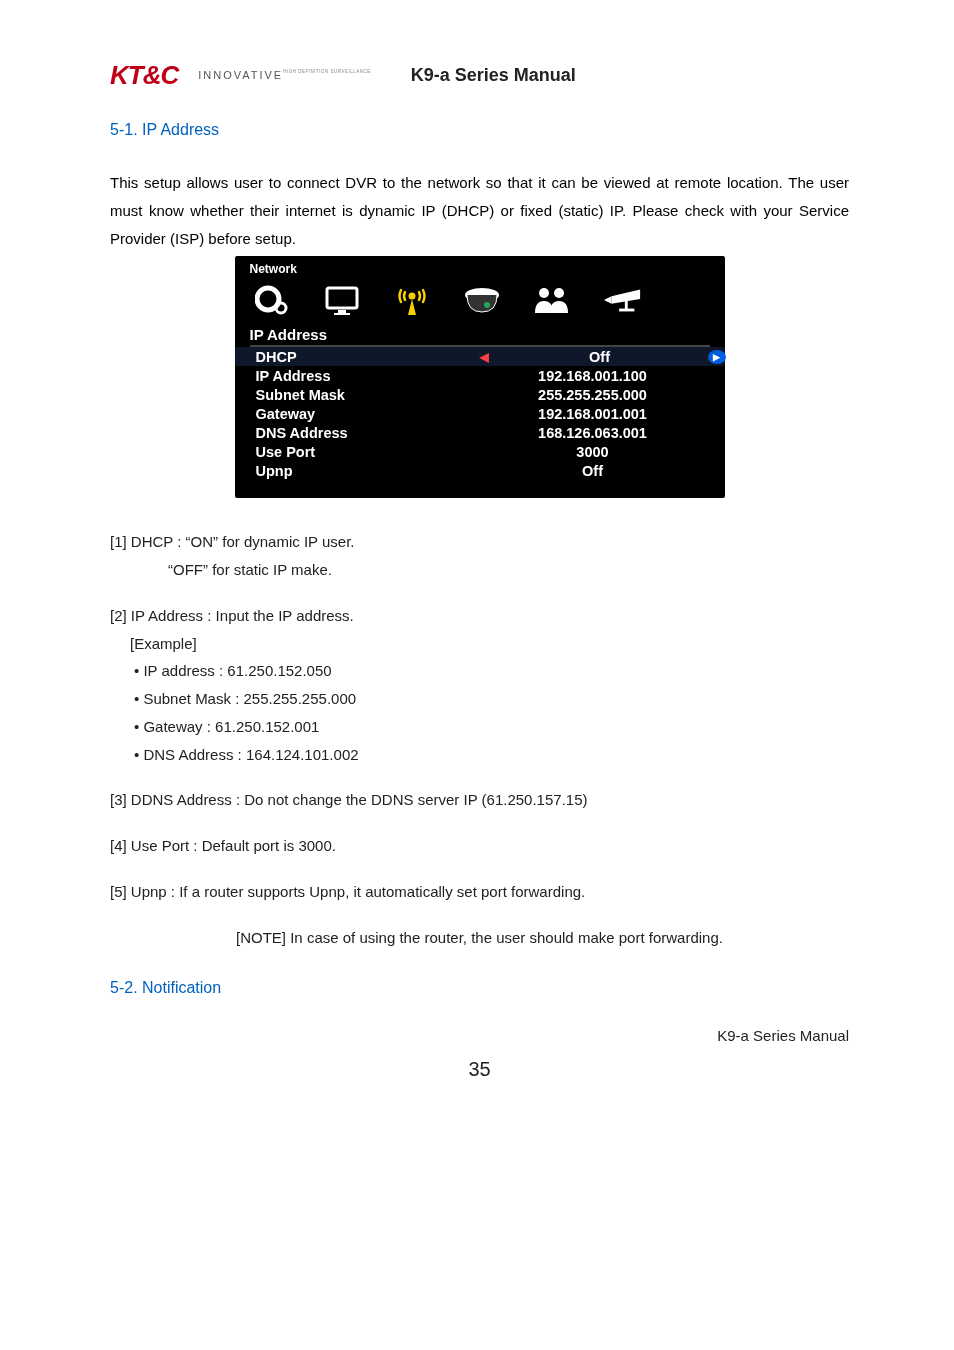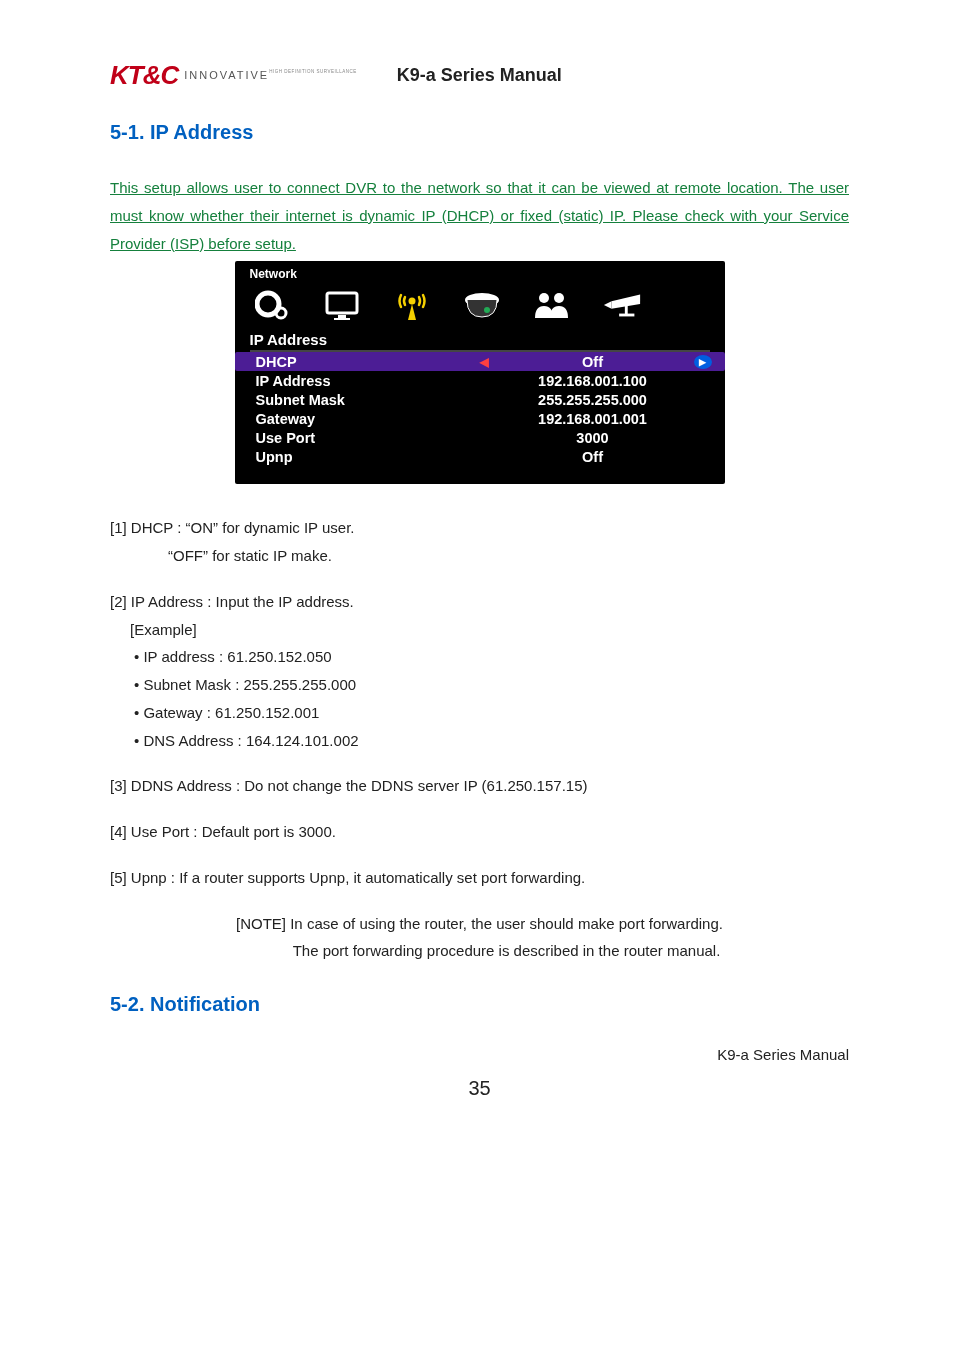--- a/index.html
+++ b/index.html
@@ -16,21 +16,21 @@
   }
   .header-row {
     display: flex;
     align-items: center;
     gap: 20px;
     margin-bottom: 30px;
   }
   .logo-box {
     display: flex;
     align-items: center;
-    gap: 6px;
+    gap: 20px;
     justify-content: flex-end;
   }
   .logo-ktc {
     font-family: "Arial Black", sans-serif;
     font-size: 26px;
     font-style: italic;
     font-weight: 900;
     color: #c00018;
     letter-spacing: -1px;
   }
@@ -51,31 +51,30 @@
     letter-spacing: 0.5px;
   }
   .doc-title {
     font-size: 18px;
     font-weight: 700;
     color: #222;
     margin-left: 20px;
   }
   h2.section {
     color: #0060c0;
-    font-size: 20px;
-    font-weight: 700;
+    font-size: 16px;
+    font-weight: 400;
     margin: 20px 0 30px 0;
   }
   p.body {
     font-size: 15px;
-    color: #15803d;
+    color: #000000;
     line-height: 1.85;
     margin: 0 0 4px 0;
     text-align: justify;
-    text-decoration: underline;
   }
   .screenshot {
     width: 490px;
     margin: 0 auto 30px auto;
     background: #000;
     color: #fff;
     font-family: Arial, sans-serif;
     font-weight: bold;
     padding: 6px 15px 18px 15px;
     box-sizing: border-box;
@@ -116,22 +115,22 @@
     flex: 0 0 220px;
   }
   .ss-row .value {
     flex: 1;
     text-align: center;
     position: relative;
   }
   .ss-row.highlight {
     margin: 0 -15px 0 -15px;
     padding-left: 21px;
-    padding-right: 15px;
-    background: #4c1d95;
+    padding-right: 1px;
+    background: #0f172a;
     border-radius: 2px;
   }
   .arrow-l, .arrow-r {
     position: absolute;
     top: 50%;
     transform: translateY(-50%);
     font-size: 12px;
   }
   .arrow-l { left: 4px; color:#ff4040;}
   .arrow-r-oval {
@@ -257,20 +256,24 @@
     </div>
     <div class="ss-row">
       <span class="label">Subnet Mask</span>
       <span class="value">255.255.255.000</span>
     </div>
     <div class="ss-row">
       <span class="label">Gateway</span>
       <span class="value">192.168.001.001</span>
     </div>
     <div class="ss-row">
+      <span class="label">DNS Address</span>
+      <span class="value">168.126.063.001</span>
+    </div>
+    <div class="ss-row">
       <span class="label">Use Port</span>
       <span class="value">3000</span>
     </div>
     <div class="ss-row">
       <span class="label">Upnp</span>
       <span class="value">Off</span>
     </div>
   </div>
 
   <div class="notes">
@@ -284,21 +287,20 @@
       <div class="indent-bul">• IP address : 61.250.152.050</div>
       <div class="indent-bul">• Subnet Mask : 255.255.255.000</div>
       <div class="indent-bul">• Gateway : 61.250.152.001</div>
       <div class="indent-bul">• DNS Address : 164.124.101.002</div>
     </div>
     <div class="block">[3] DDNS Address : Do not change the DDNS server IP (61.250.157.15)</div>
     <div class="block">[4] Use Port : Default port is 3000.</div>
     <div class="block">[5] Upnp : If a router supports Upnp, it automatically set port forwarding.</div>
     <div class="note-bold">
       <div>[NOTE] In case of using the router, the user should make port forwarding.</div>
-      <div class="indent-note">The port forwarding procedure is described in the router manual.</div>
     </div>
   </div>
 
   <h2 class="section" style="margin-top:28px;">5-2. Notification</h2>
 
   <div class="footer-title">K9-a Series Manual</div>
   <div class="page-num">35</div>
 
 </div>
 

